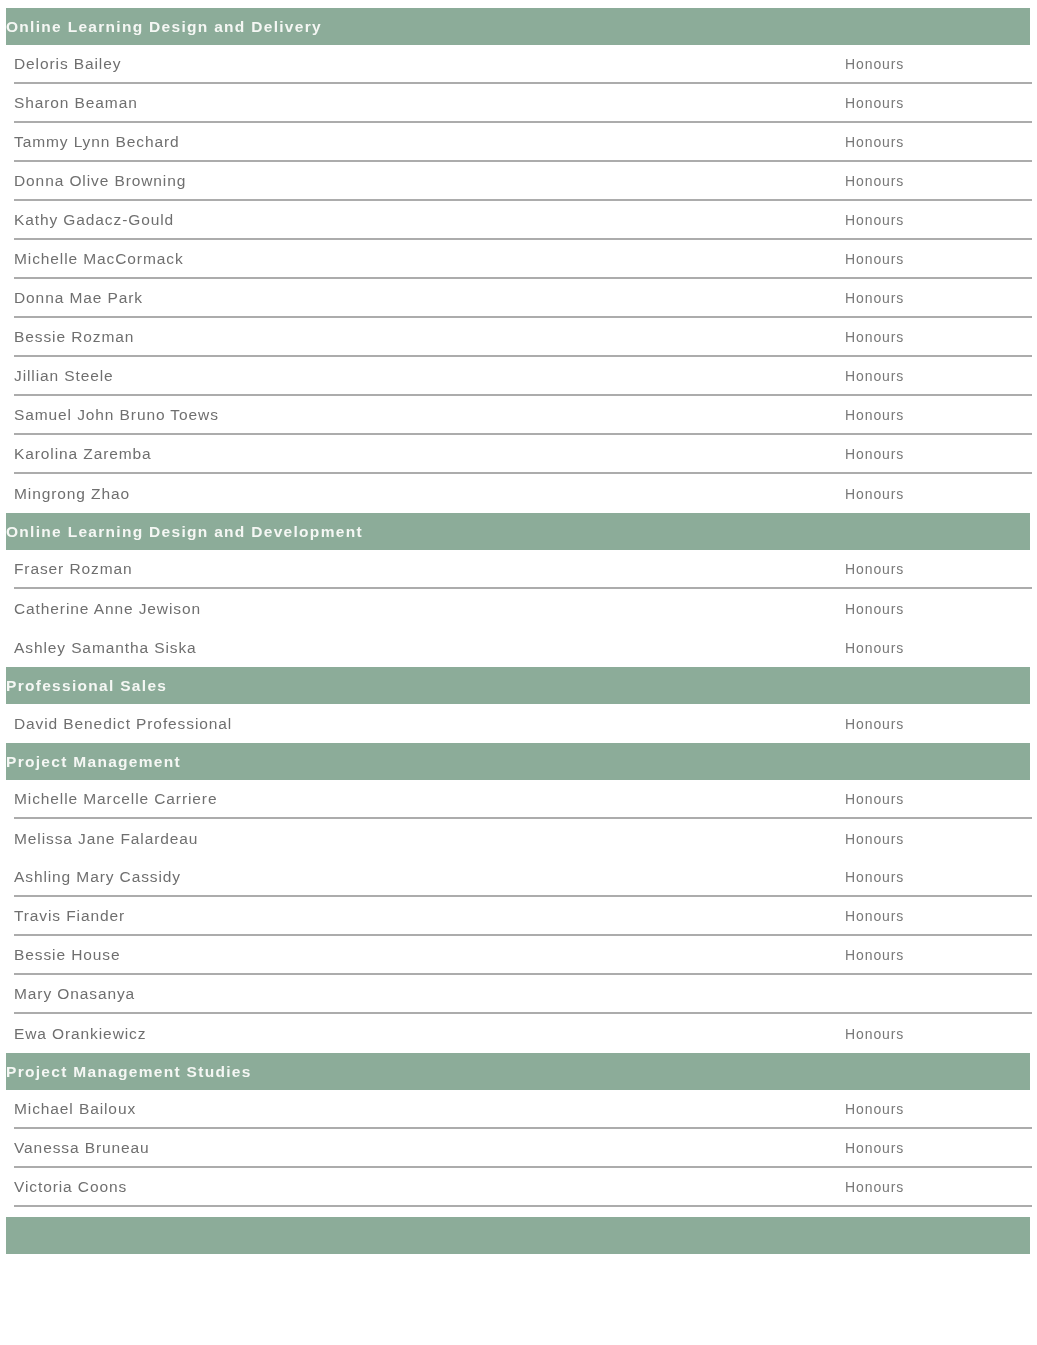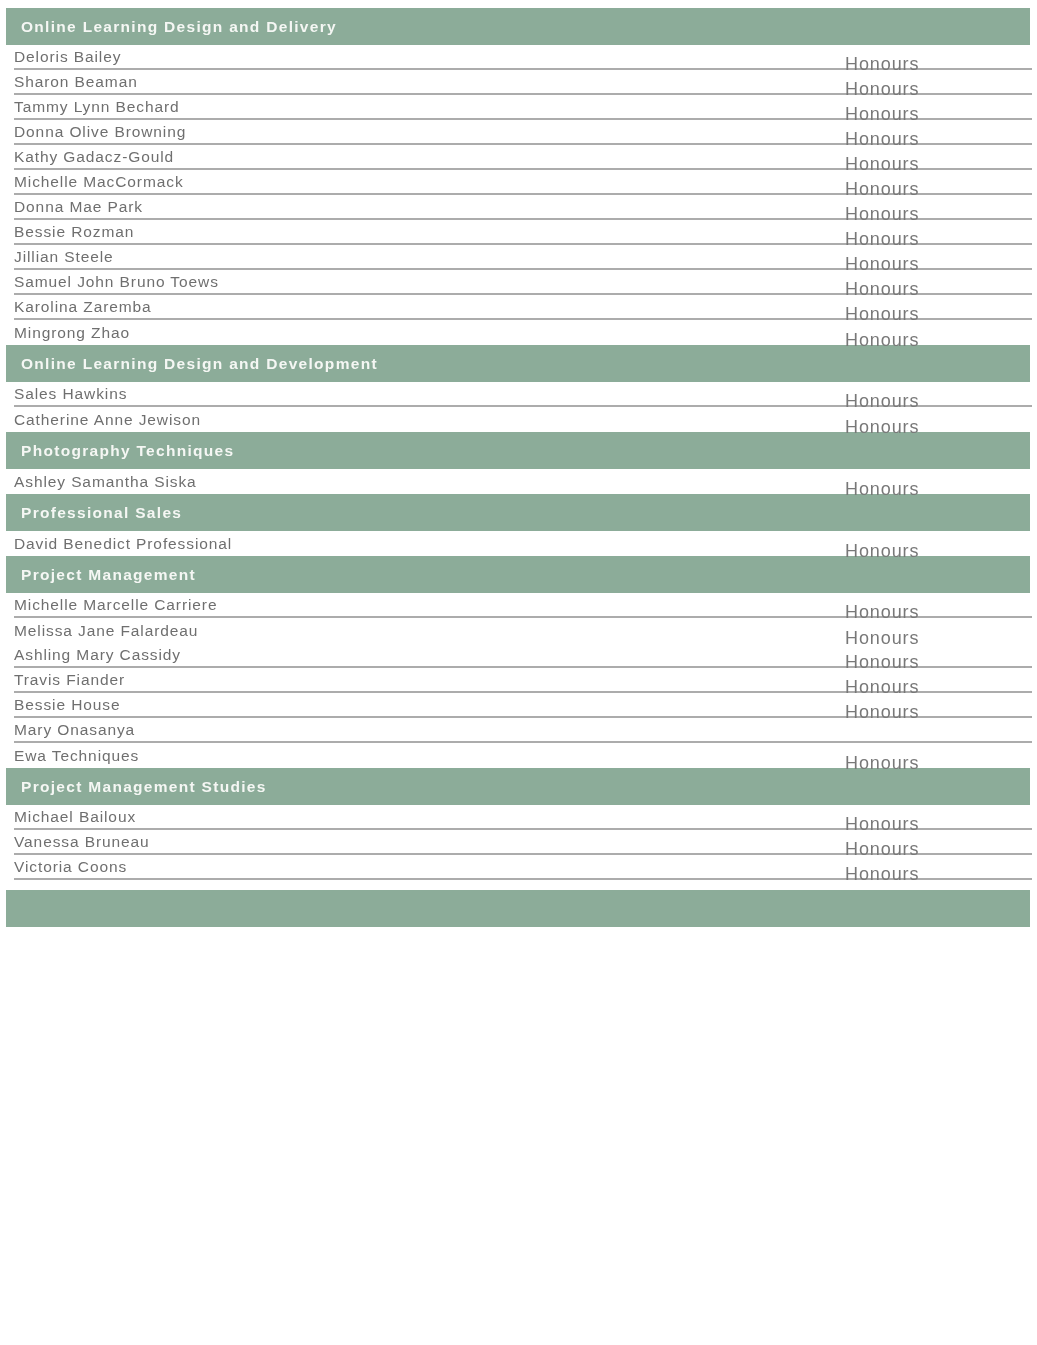--- a/index.html
+++ b/index.html
@@ -19,42 +19,41 @@
   .doc{padding-top:8px;}
   .section-header{
     height:37px;width:1024px;margin-left:6px;
     background:var(--header-bg);
     display:flex;align-items:center;
     box-sizing:border-box;
   }
   .section-header.first{margin-top:0;}
   .section-header.partial{margin-top:10px;}
   .section-title{
-    padding-left:15px;
     color:var(--header-text);
     font-size:15.5px;
     font-weight:600;
     letter-spacing:1.3px;
     white-space:nowrap;
   }
   .grad-row{
-    height:25px;width:1018px;margin-left:14px;
+    height:39px;width:1018px;margin-left:14px;
     box-sizing:border-box;
     display:flex;align-items:center;
     position:relative;
   }
   .grad-row.divided{border-bottom:2px solid var(--divider);}
   .grad-name{
     font-size:15.5px;color:var(--name-text);
     letter-spacing:0.9px;white-space:nowrap;
   }
   .grad-award{
-    position:absolute;left:831px;top:8px;height:100%;
+    position:absolute;left:831px;top:0;height:100%;
     display:flex;align-items:center;
-    font-size:18px;color:var(--award-text);
+    font-size:14px;color:var(--award-text);
     letter-spacing:0.9px;white-space:nowrap;
   }
 </style>
 </head>
 <body>
 
 <div class="doc" id="doc-root">
     <div class="section-header first">
       <span class="section-title">Online Learning Design and Delivery</span>
     </div>
@@ -103,29 +102,26 @@
       <span class="grad-award">Honours</span>
     </div>
     <div class="grad-row">
       <span class="grad-name">Mingrong Zhao</span>
       <span class="grad-award">Honours</span>
     </div>
     <div class="section-header">
       <span class="section-title">Online Learning Design and Development</span>
     </div>
     <div class="grad-row divided">
-      <span class="grad-name">Sales Hawkins</span>
+      <span class="grad-name">Fraser Rozman</span>
       <span class="grad-award">Honours</span>
     </div>
     <div class="grad-row">
       <span class="grad-name">Catherine Anne Jewison</span>
       <span class="grad-award">Honours</span>
-    </div>
-    <div class="section-header">
-      <span class="section-title">Photography Techniques</span>
     </div>
     <div class="grad-row">
       <span class="grad-name">Ashley Samantha Siska</span>
       <span class="grad-award">Honours</span>
     </div>
     <div class="section-header">
       <span class="section-title">Professional Sales</span>
     </div>
     <div class="grad-row">
       <span class="grad-name">David Benedict Professional</span>
@@ -152,21 +148,21 @@
     </div>
     <div class="grad-row divided">
       <span class="grad-name">Bessie House</span>
       <span class="grad-award">Honours</span>
     </div>
     <div class="grad-row divided">
       <span class="grad-name">Mary Onasanya</span>
       <span class="grad-award"></span>
     </div>
     <div class="grad-row">
-      <span class="grad-name">Ewa Techniques</span>
+      <span class="grad-name">Ewa Orankiewicz</span>
       <span class="grad-award">Honours</span>
     </div>
     <div class="section-header">
       <span class="section-title">Project Management Studies</span>
     </div>
     <div class="grad-row divided">
       <span class="grad-name">Michael Bailoux</span>
       <span class="grad-award">Honours</span>
     </div>
     <div class="grad-row divided">

